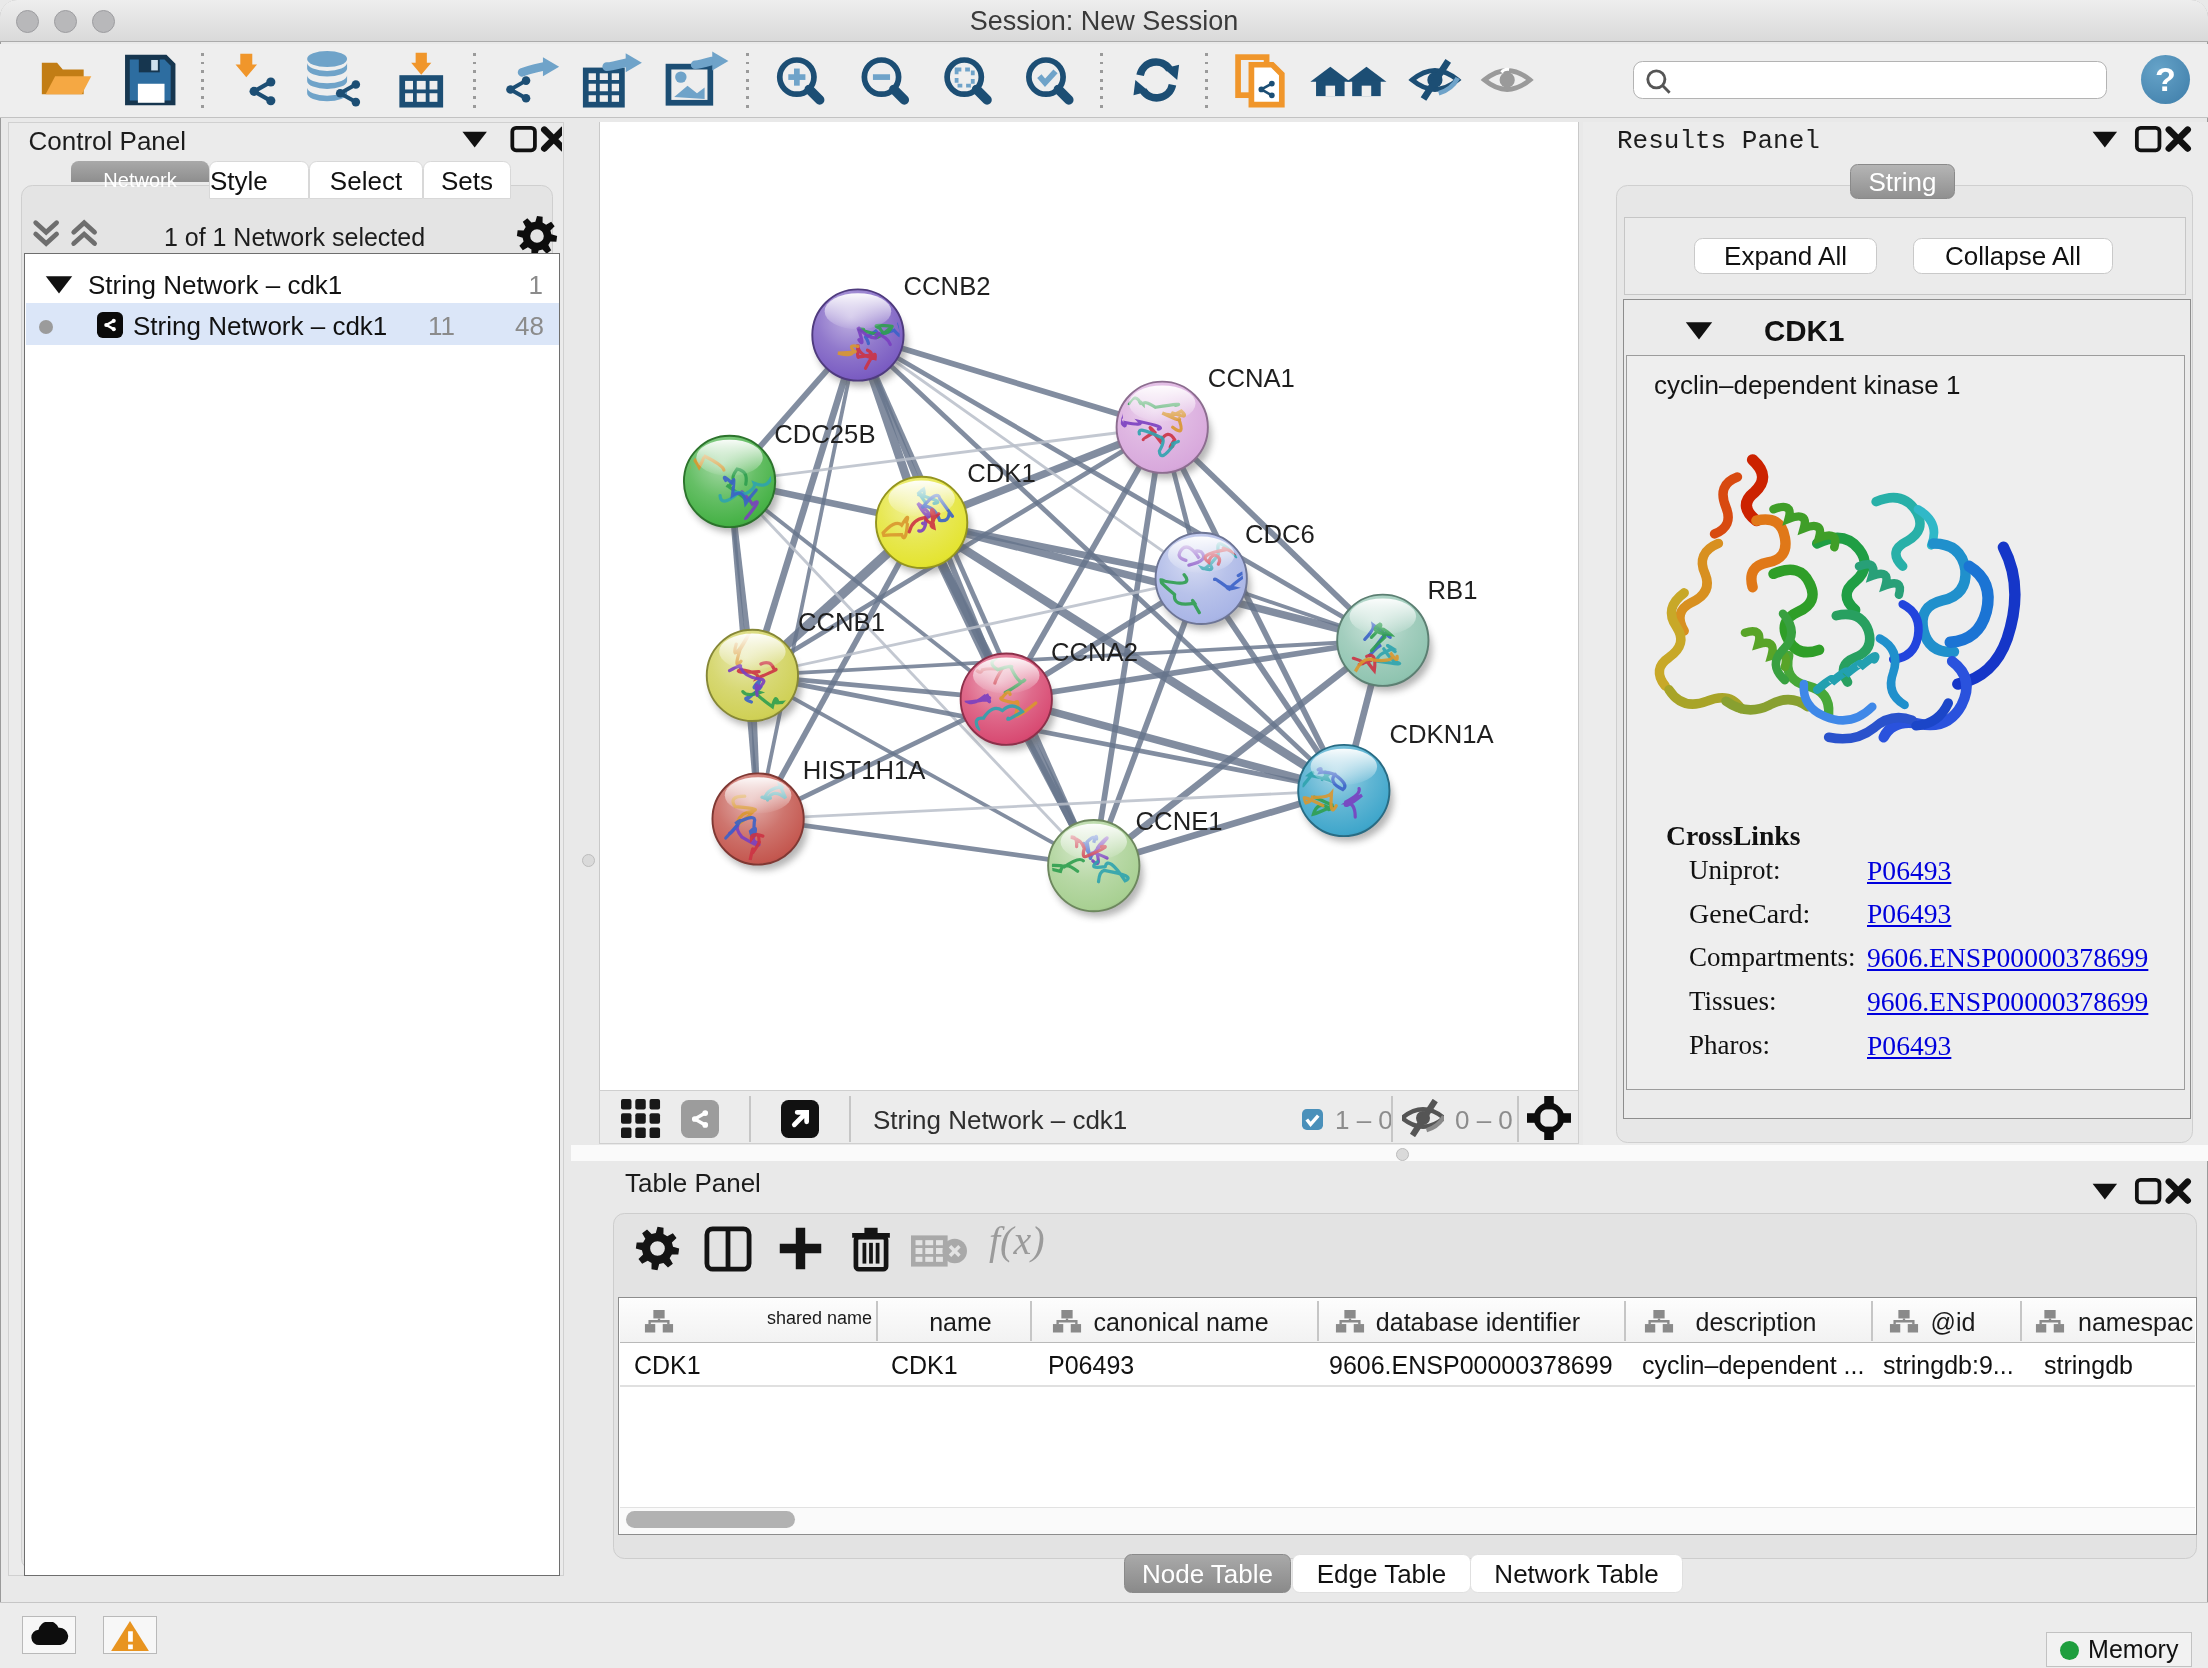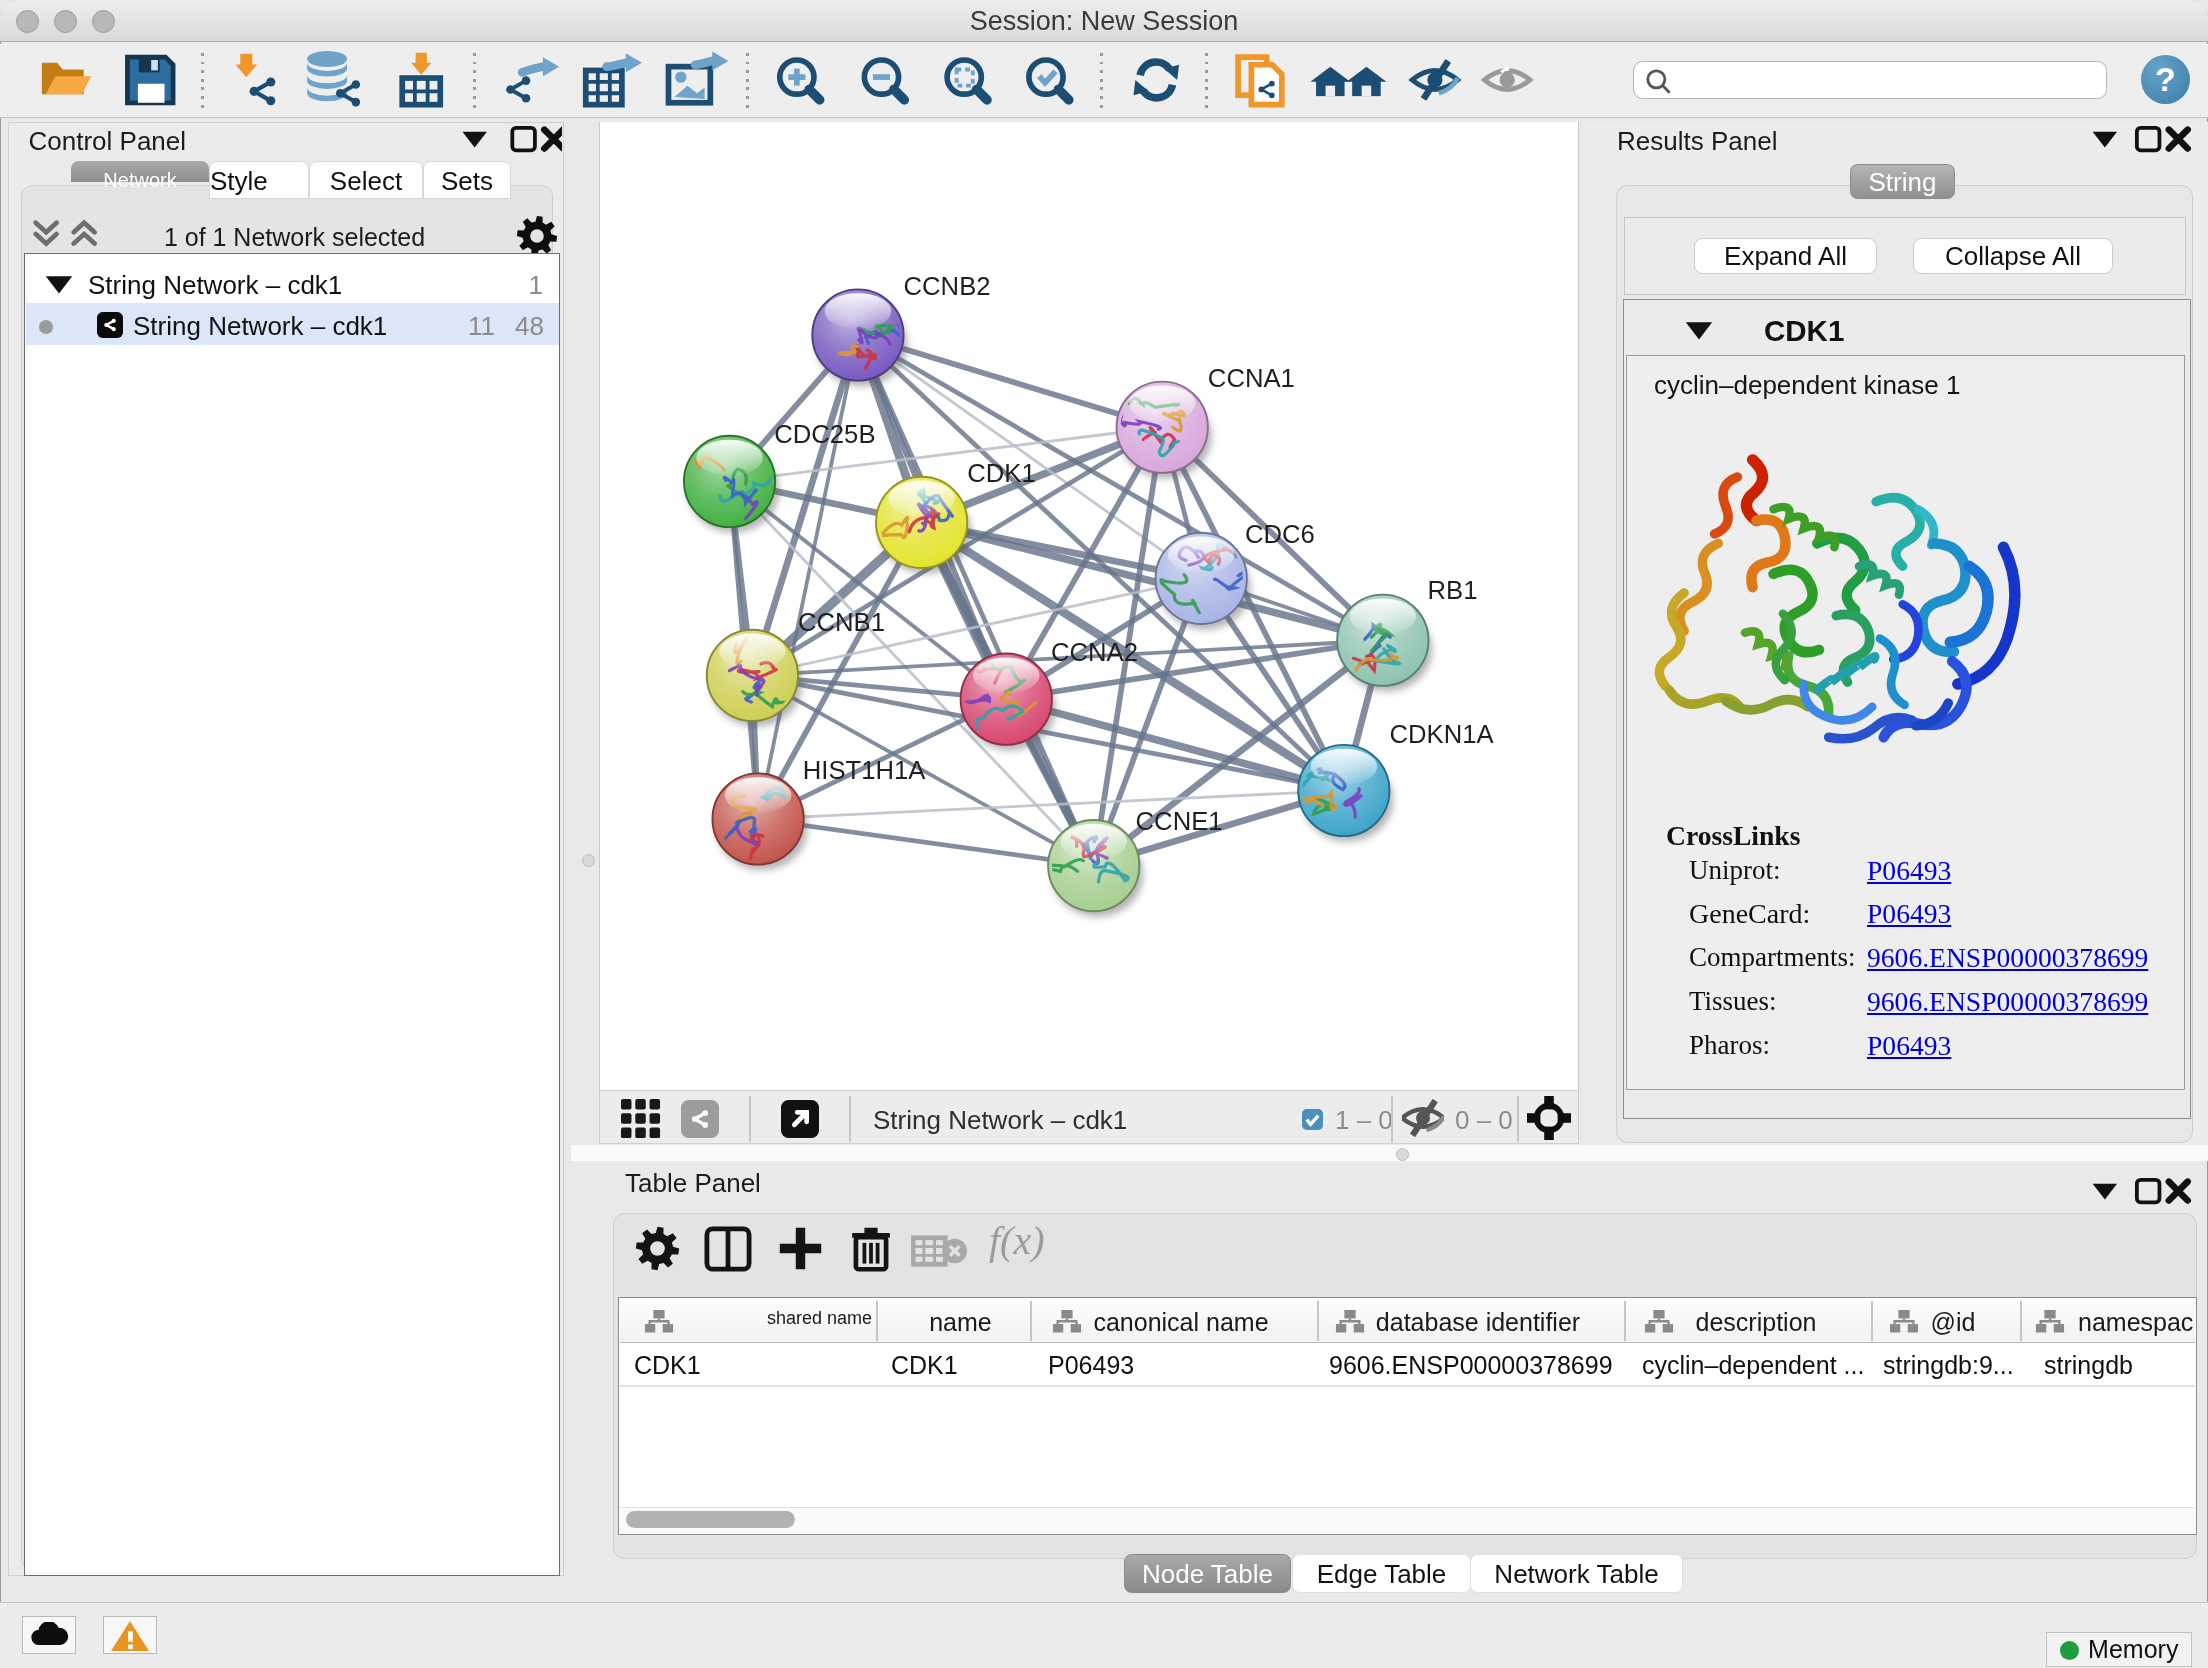--- a/index.html
+++ b/index.html
@@ -173,21 +173,21 @@
 <svg class="abs" style="left:97px;top:312px" width="26" height="26" viewBox="0 0 27 27">
     <g stroke="#fff" stroke-width="2.6">
       <line x1="9.6" y1="13.5" x2="17.4" y2="9.2"></line>
       <line x1="9.6" y1="13.5" x2="17.4" y2="17.8"></line>
     </g>
     <circle cx="9.6" cy="13.5" r="2.1" fill="#fff" stroke="none"></circle>
     <circle cx="17.4" cy="9.2" r="2.1" fill="#fff" stroke="none"></circle>
     <circle cx="17.4" cy="17.8" r="2.1" fill="#fff" stroke="none"></circle>
   </svg>
 <div class="abs" style="left:133px;top:311px;font-size:26px;color:#111;">String Network – cdk1</div>
-<div class="abs" style="left:428px;top:311px;width:67px;text-align:right;font-size:26px;color:#8b8b8b;">11</div>
+<div class="abs" style="left:428px;top:311px;width:67px;text-align:left;font-size:26px;color:#8b8b8b;">11</div>
 <div class="abs" style="left:477px;top:311px;width:67px;text-align:right;font-size:26px;color:#8b8b8b;">48</div>
 <div class="abs" style="left:599px;top:122px;width:980px;height:968px;background:#fff;border-left:1.9px solid #c9c9c9;border-right:1.9px solid #c9c9c9;"></div>
 <svg width="980" height="968" viewBox="630 128 1030 1018" style="position:absolute;left:599px;top:122px">
     <defs>
       <radialGradient id="g0" cx="0.42" cy="0.30" r="0.85">
         <stop offset="0" stop-color="#c3b5e3"></stop>
         <stop offset="0.45" stop-color="#9179cc"></stop>
         <stop offset="0.8" stop-color="#7a5cc2"></stop>
         <stop offset="1" stop-color="#5b4591"></stop>
       </radialGradient>
@@ -513,21 +513,21 @@
       <rect x="18" y="32" width="10" height="14"></rect>
       <rect x="0" y="18" width="14" height="10"></rect>
       <rect x="32" y="18" width="14" height="10"></rect>
     </g>
   </svg>
 <div class="abs" style="left:582px;top:854px;width:13.3px;height:13.3px;border-radius:50%;background:#dadada;border:1px solid #bcbcbc;"></div>
 <div class="abs" style="left:1584px;top:627px;width:13.3px;height:13.3px;border-radius:50%;background:#dadada;border:1px solid #bcbcbc;"></div>
 <div class="abs" style="left:571px;top:1145px;width:1638px;height:16px;background:#fafafa;"></div>
 <div class="abs" style="left:1396px;top:1148px;width:13.3px;height:13.3px;border-radius:50%;background:#dadada;border:1px solid #bcbcbc;"></div>
 <div class="abs" style="left:1583px;top:122px;width:626px;height:1023px;background:#ececec;"></div>
-<div class="abs panel-title" style="left:1617px;top:126px;">Results Panel</div>
+<div class="abs panel-title" style="left:1617px;top:126px;font-family:Liberation Mono, monospace;">Results Panel</div>
 <svg class="abs" style="left:2089px;top:124px" width="107" height="32" viewBox="0 0 112 34">
     <path d="M3,8.2 h26 L16,25.1 Z" fill="#111"></path>
     <rect x="50" y="4" width="24" height="24" rx="4" fill="none" stroke="#111" stroke-width="4"></rect>
     <path d="M84,6 l20,20 M104,6 l-20,20" stroke="#111" stroke-width="7" stroke-linecap="round"></path>
   </svg>
 <div class="abs" style="left:1616px;top:185px;width:577px;height:958px;background:#e7e7e7;border:1px solid #cfcfcf;border-radius:11.4px;"></div>
 <div class="abs" style="left:1850px;top:164px;width:105px;height:35px;background:linear-gradient(#b5b5b5,#909090);border:1px solid #8a8a8a;border-radius:7.6px;color:#fff;font-size:26px;text-align:center;line-height:34px;">String</div>
 <div class="abs" style="left:1624px;top:217px;width:562px;height:78px;border:1.9px solid #c6c6c6;background:#ebebeb;"></div>
 <div class="abs" style="left:1694px;top:238px;width:183px;height:36px;background:#fff;border:1px solid #c9c9c9;border-radius:8.6px;font-size:26px;color:#111;text-align:center;line-height:34px;">Expand All</div>
 <div class="abs" style="left:1913px;top:238px;width:200px;height:36px;background:#fff;border:1px solid #c9c9c9;border-radius:8.6px;font-size:26px;color:#111;text-align:center;line-height:34px;">Collapse All</div>

